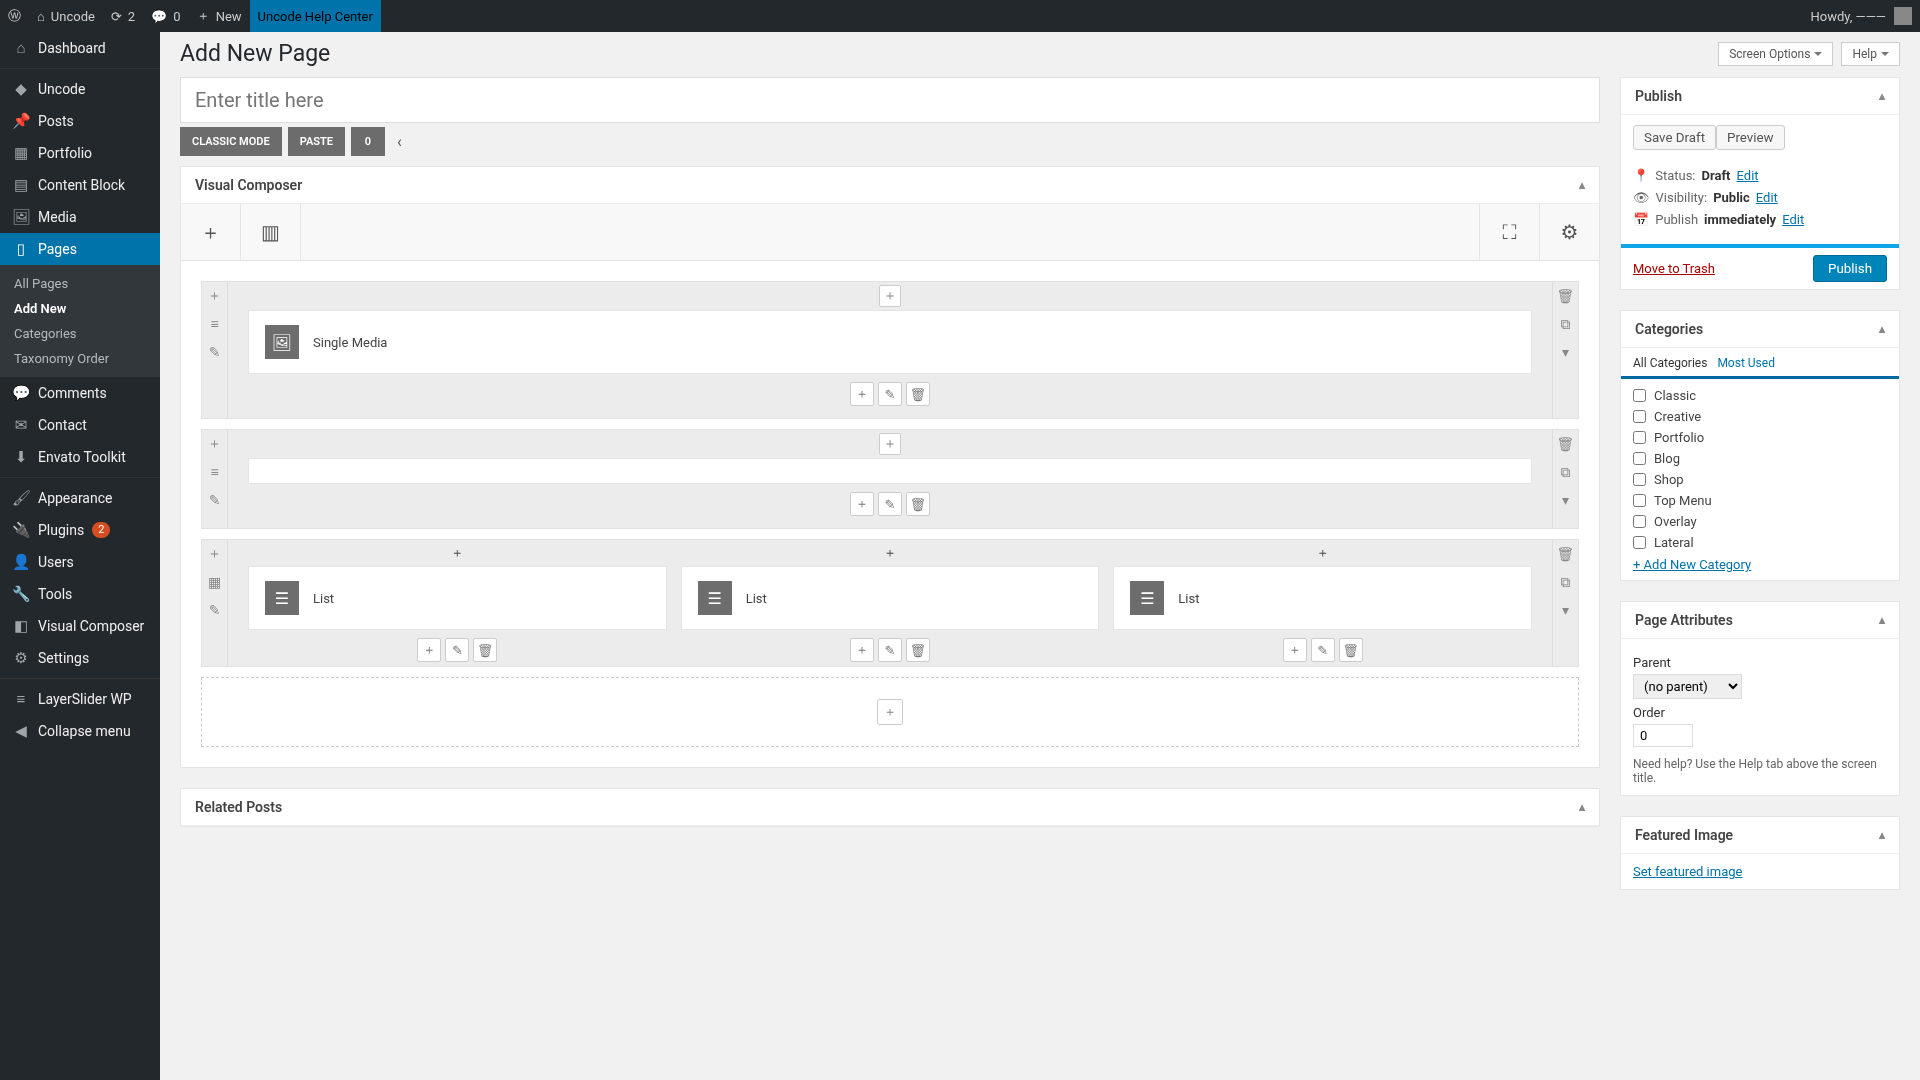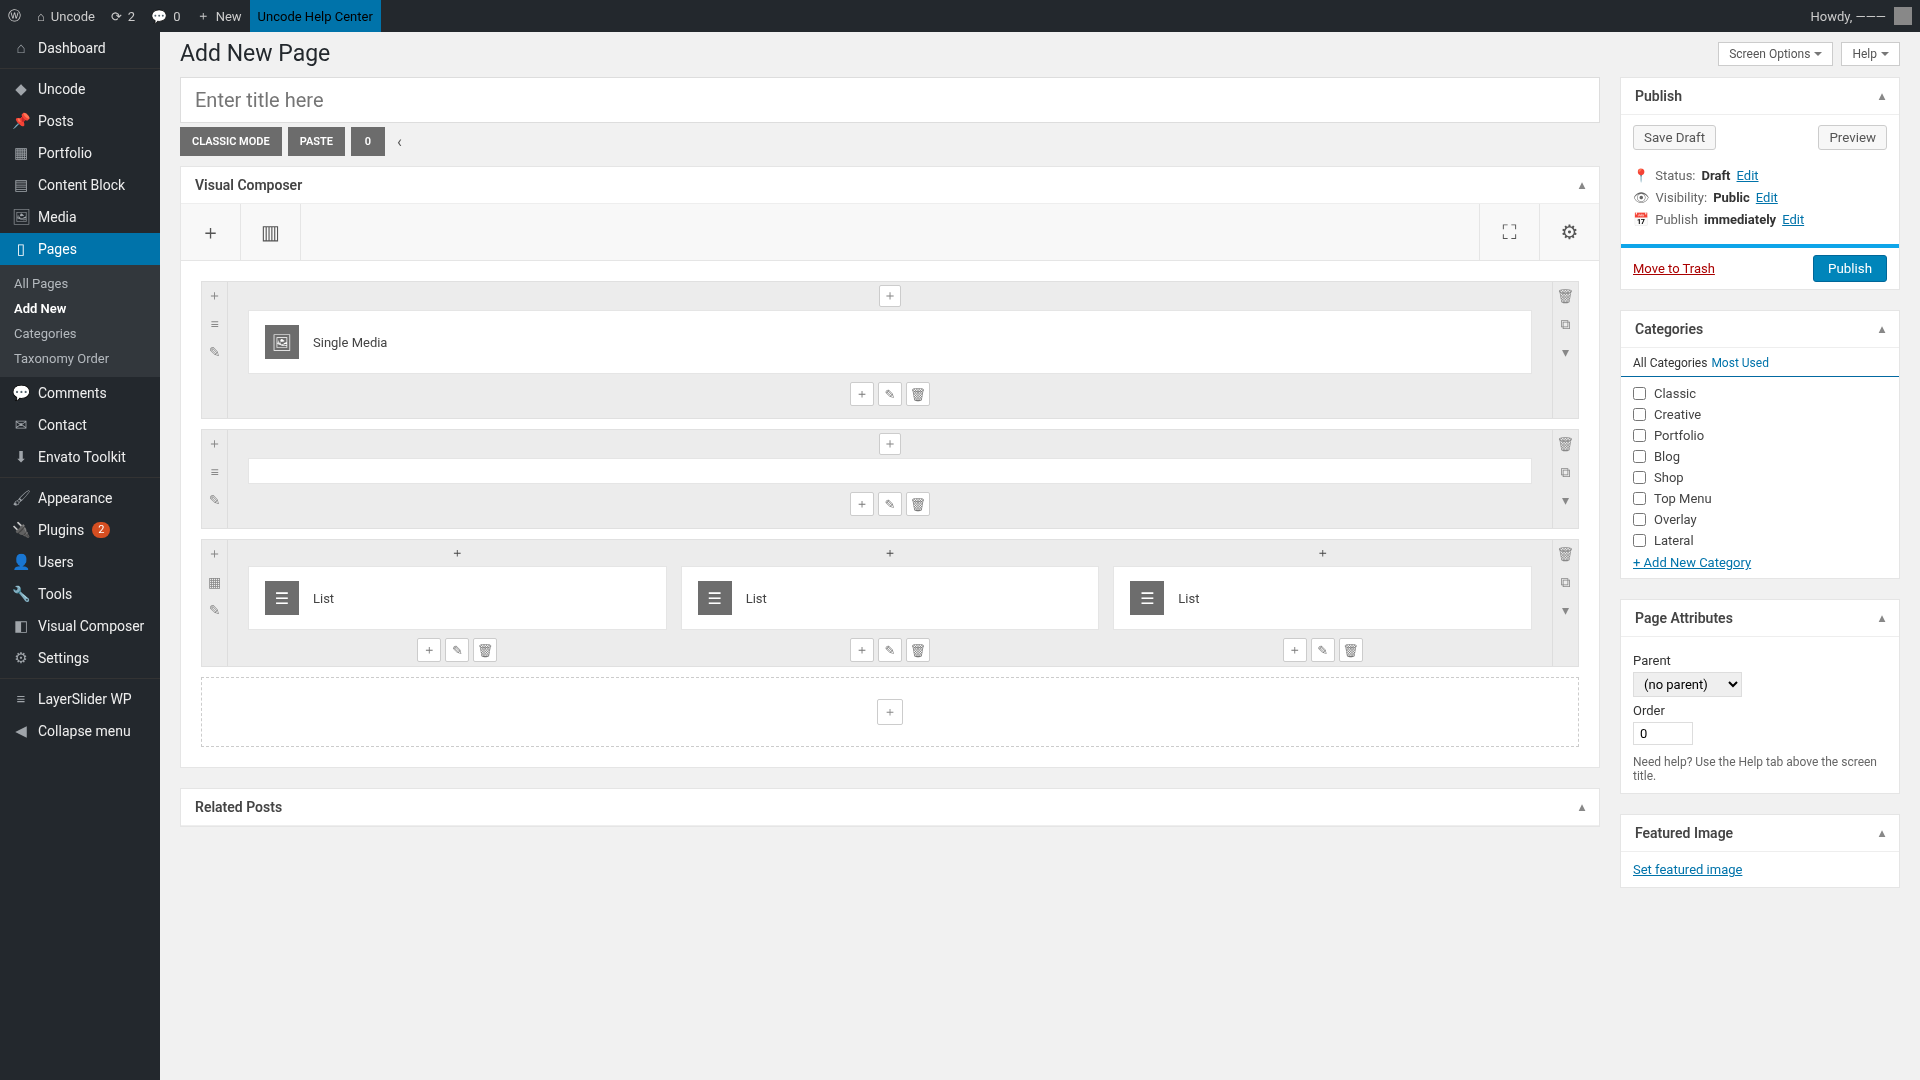--- a/index.html
+++ b/index.html
@@ -76,30 +76,30 @@
 
 .vc-add-row { border:1px dashed #ccc; height:70px; display:flex; align-items:center; justify-content:center; }
 .vc-add-row .plus-btn { border:1px solid #ccc; background:#fff; width:26px; height:26px; border-radius:2px; display:flex; align-items:center; justify-content:center; color:#888; cursor:pointer; }
 
 
 #right-col { width:280px; }
 .page-cols { display:flex; gap:20px; align-items:flex-start; }
 .page-cols .left { flex:1; min-width:0; }
 
 .publish-body { padding:10px 12px; font-size:13px; }
-.publish-body .actions-top { display:flex; justify-content:space-between; margin-bottom:18px;gap:11px; }
+.publish-body .actions-top { display:flex; margin-bottom:18px; }
 .wp-btn { background:#f7f7f7; border:1px solid #ccc; padding:4px 10px; border-radius:3px; cursor:pointer; color:#555; }
 .publish-body .meta-row { display:flex; align-items:center; gap:6px; margin:7px 0; color:#666; }
 .publish-body .meta-row .edit-link { color:#0073aa; text-decoration:underline; cursor:pointer; }
 .publish-body .meta-row strong { color:#333; }
 .publish-footer { border-top:4px solid #0ea5e9; padding:7px 12px; display:flex; align-items:center; justify-content:space-between; }
 .publish-footer .trash { color:#a00; text-decoration:underline; cursor:pointer; }
 .publish-footer .pub-btn { background:#0085ba; border:1px solid #006799; color:#fff; padding:5px 14px; border-radius:3px; cursor:pointer; }
 
-.cat-tabs { display:flex; gap:4px; padding:8px 12px 6px; border-bottom:1px solid #0369a1; font-size:12px; }
+.cat-tabs { display:flex; gap:10px; padding:8px 12px 6px; border-bottom:3px solid #0369a1; font-size:12px; }
 .cat-tabs .t { cursor:pointer; color:#0073aa; }
 .cat-tabs .t.active { color:#333; }
 .cat-list { max-height:170px; overflow-y:scroll; padding:6px 12px; }
 .cat-list label { display:flex; align-items:center; gap:8px; padding:3px 0; }
 .add-cat-link { color:#0073aa; text-decoration:underline; padding:8px 12px; display:inline-block; cursor:pointer; }
 
 .attr-body { padding:10px 12px; }
 .attr-body label { display:block; margin:6px 0 4px; font-size:13px; color:#333; }
 .attr-body select, .attr-body input[type=text] { border:1px solid #ddd; padding:3px 6px; font-size:13px; }
 .attr-body .help { font-size:12px; color:#666; margin-top:10px; }

